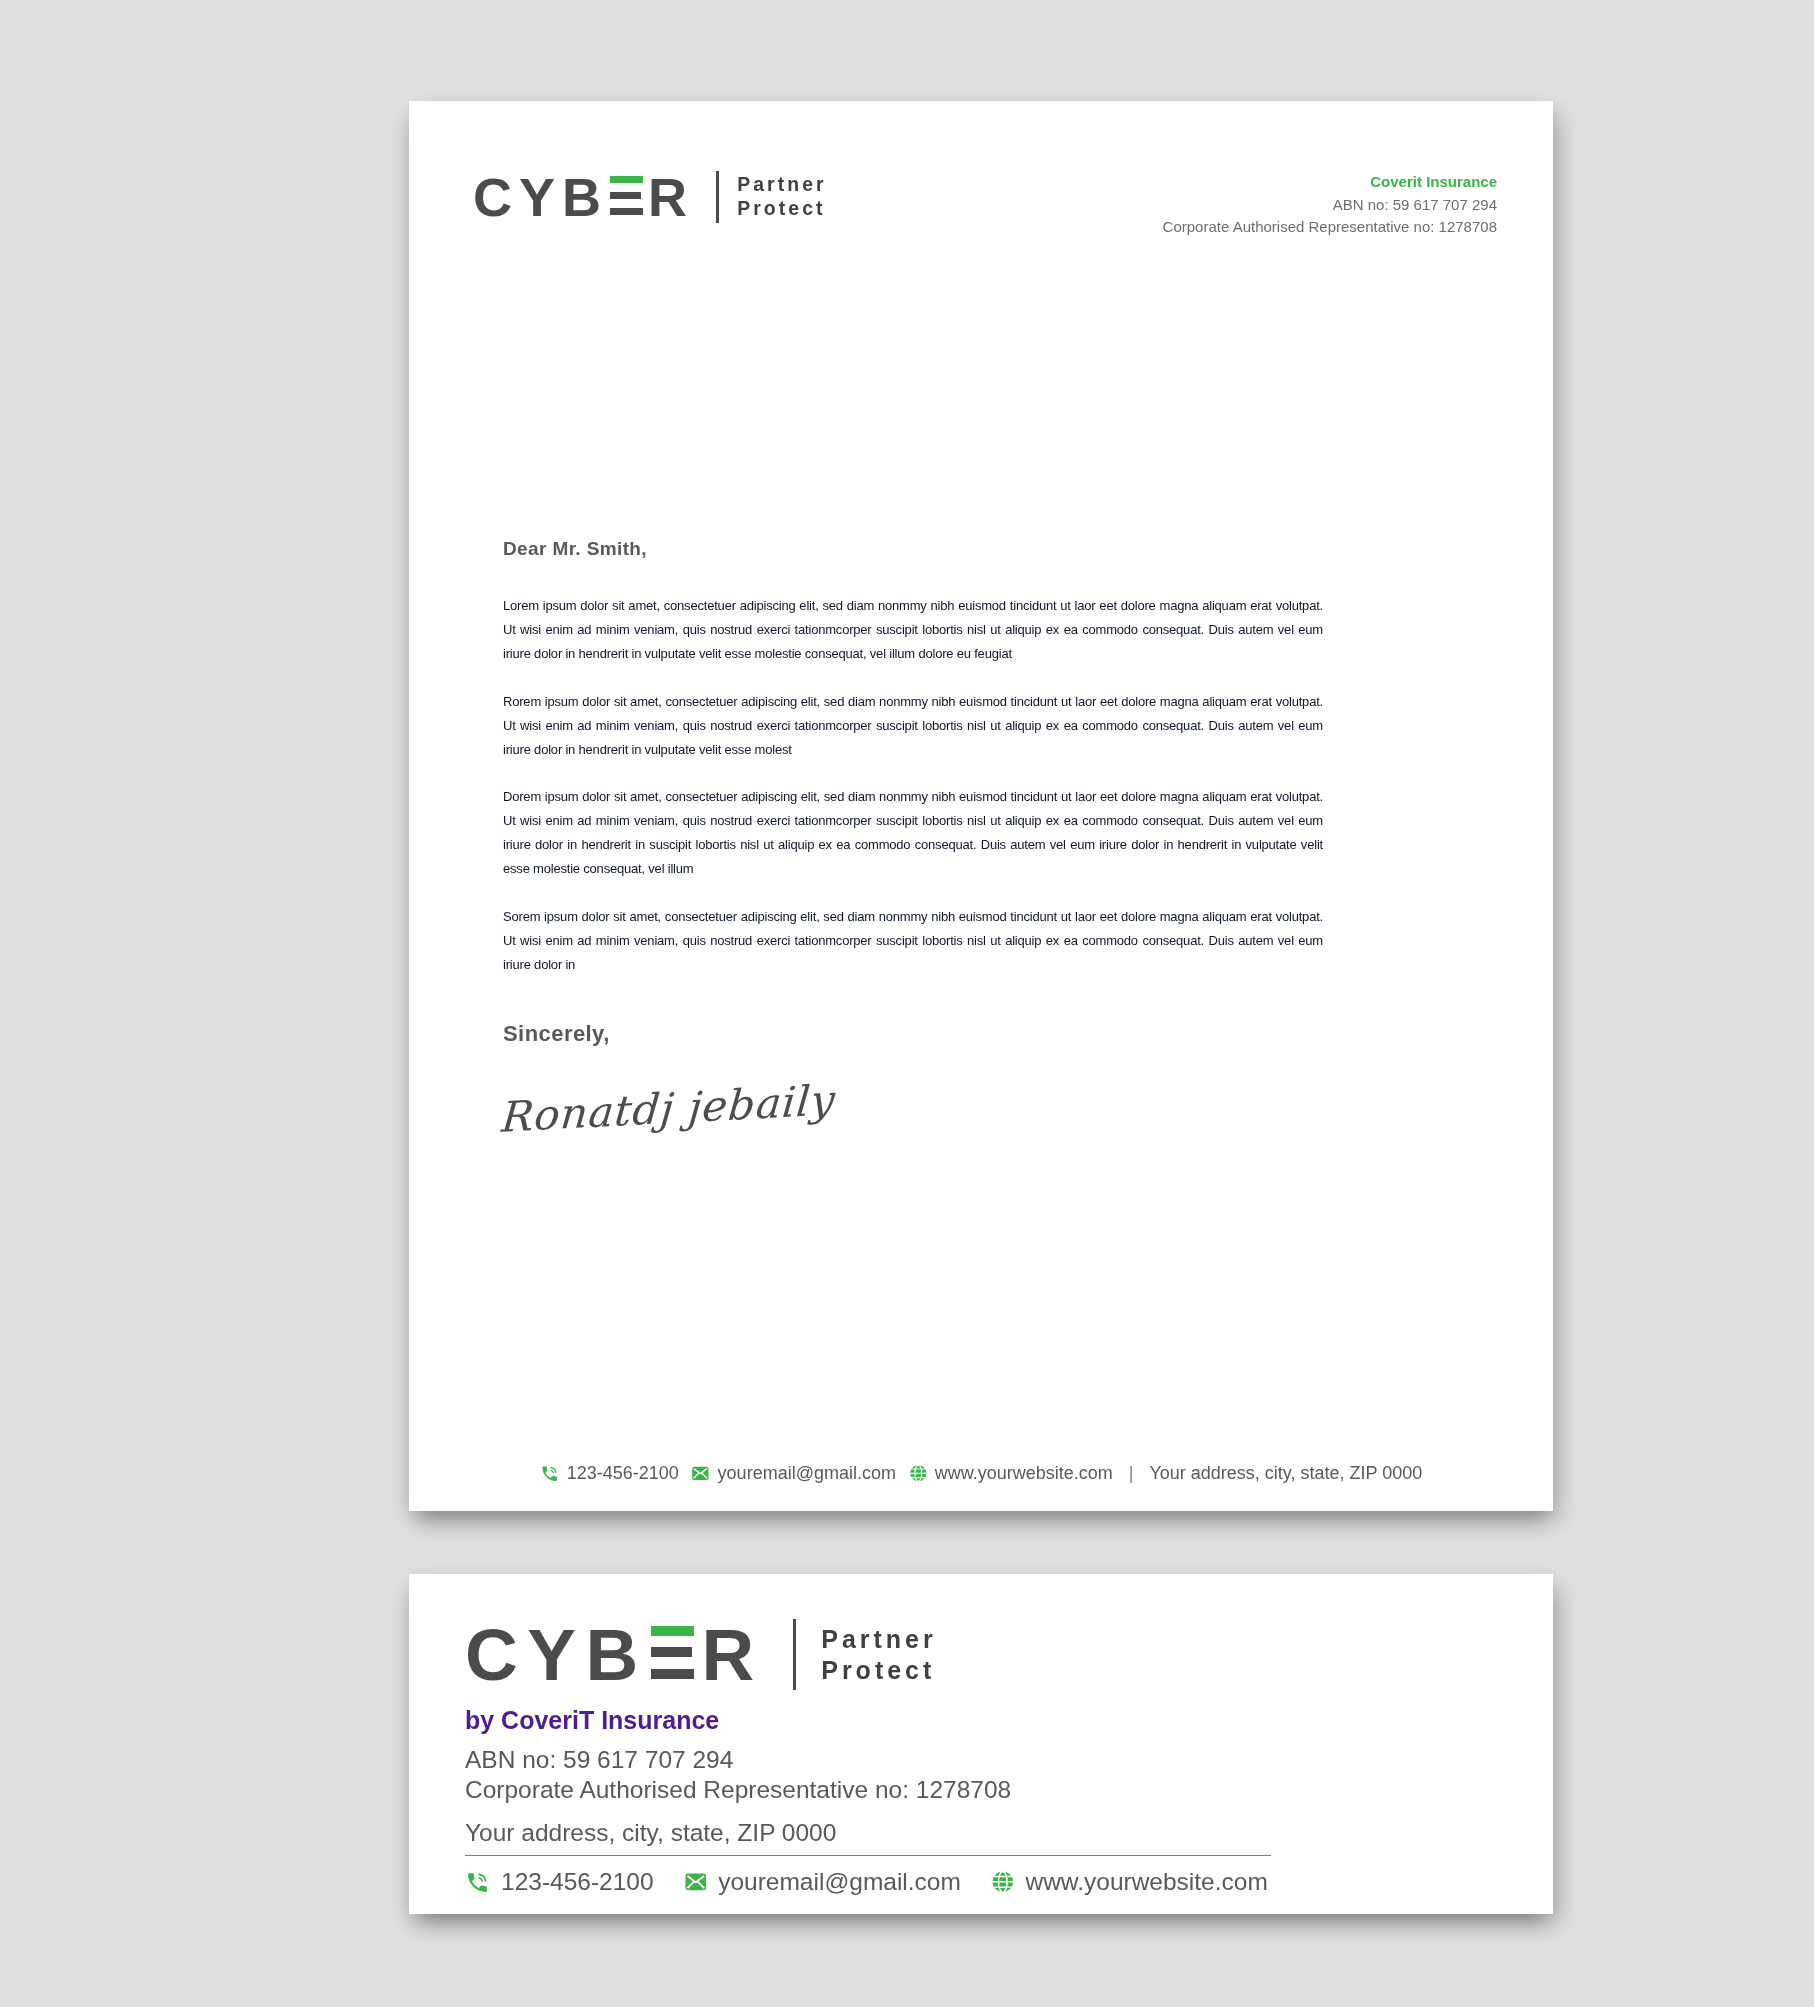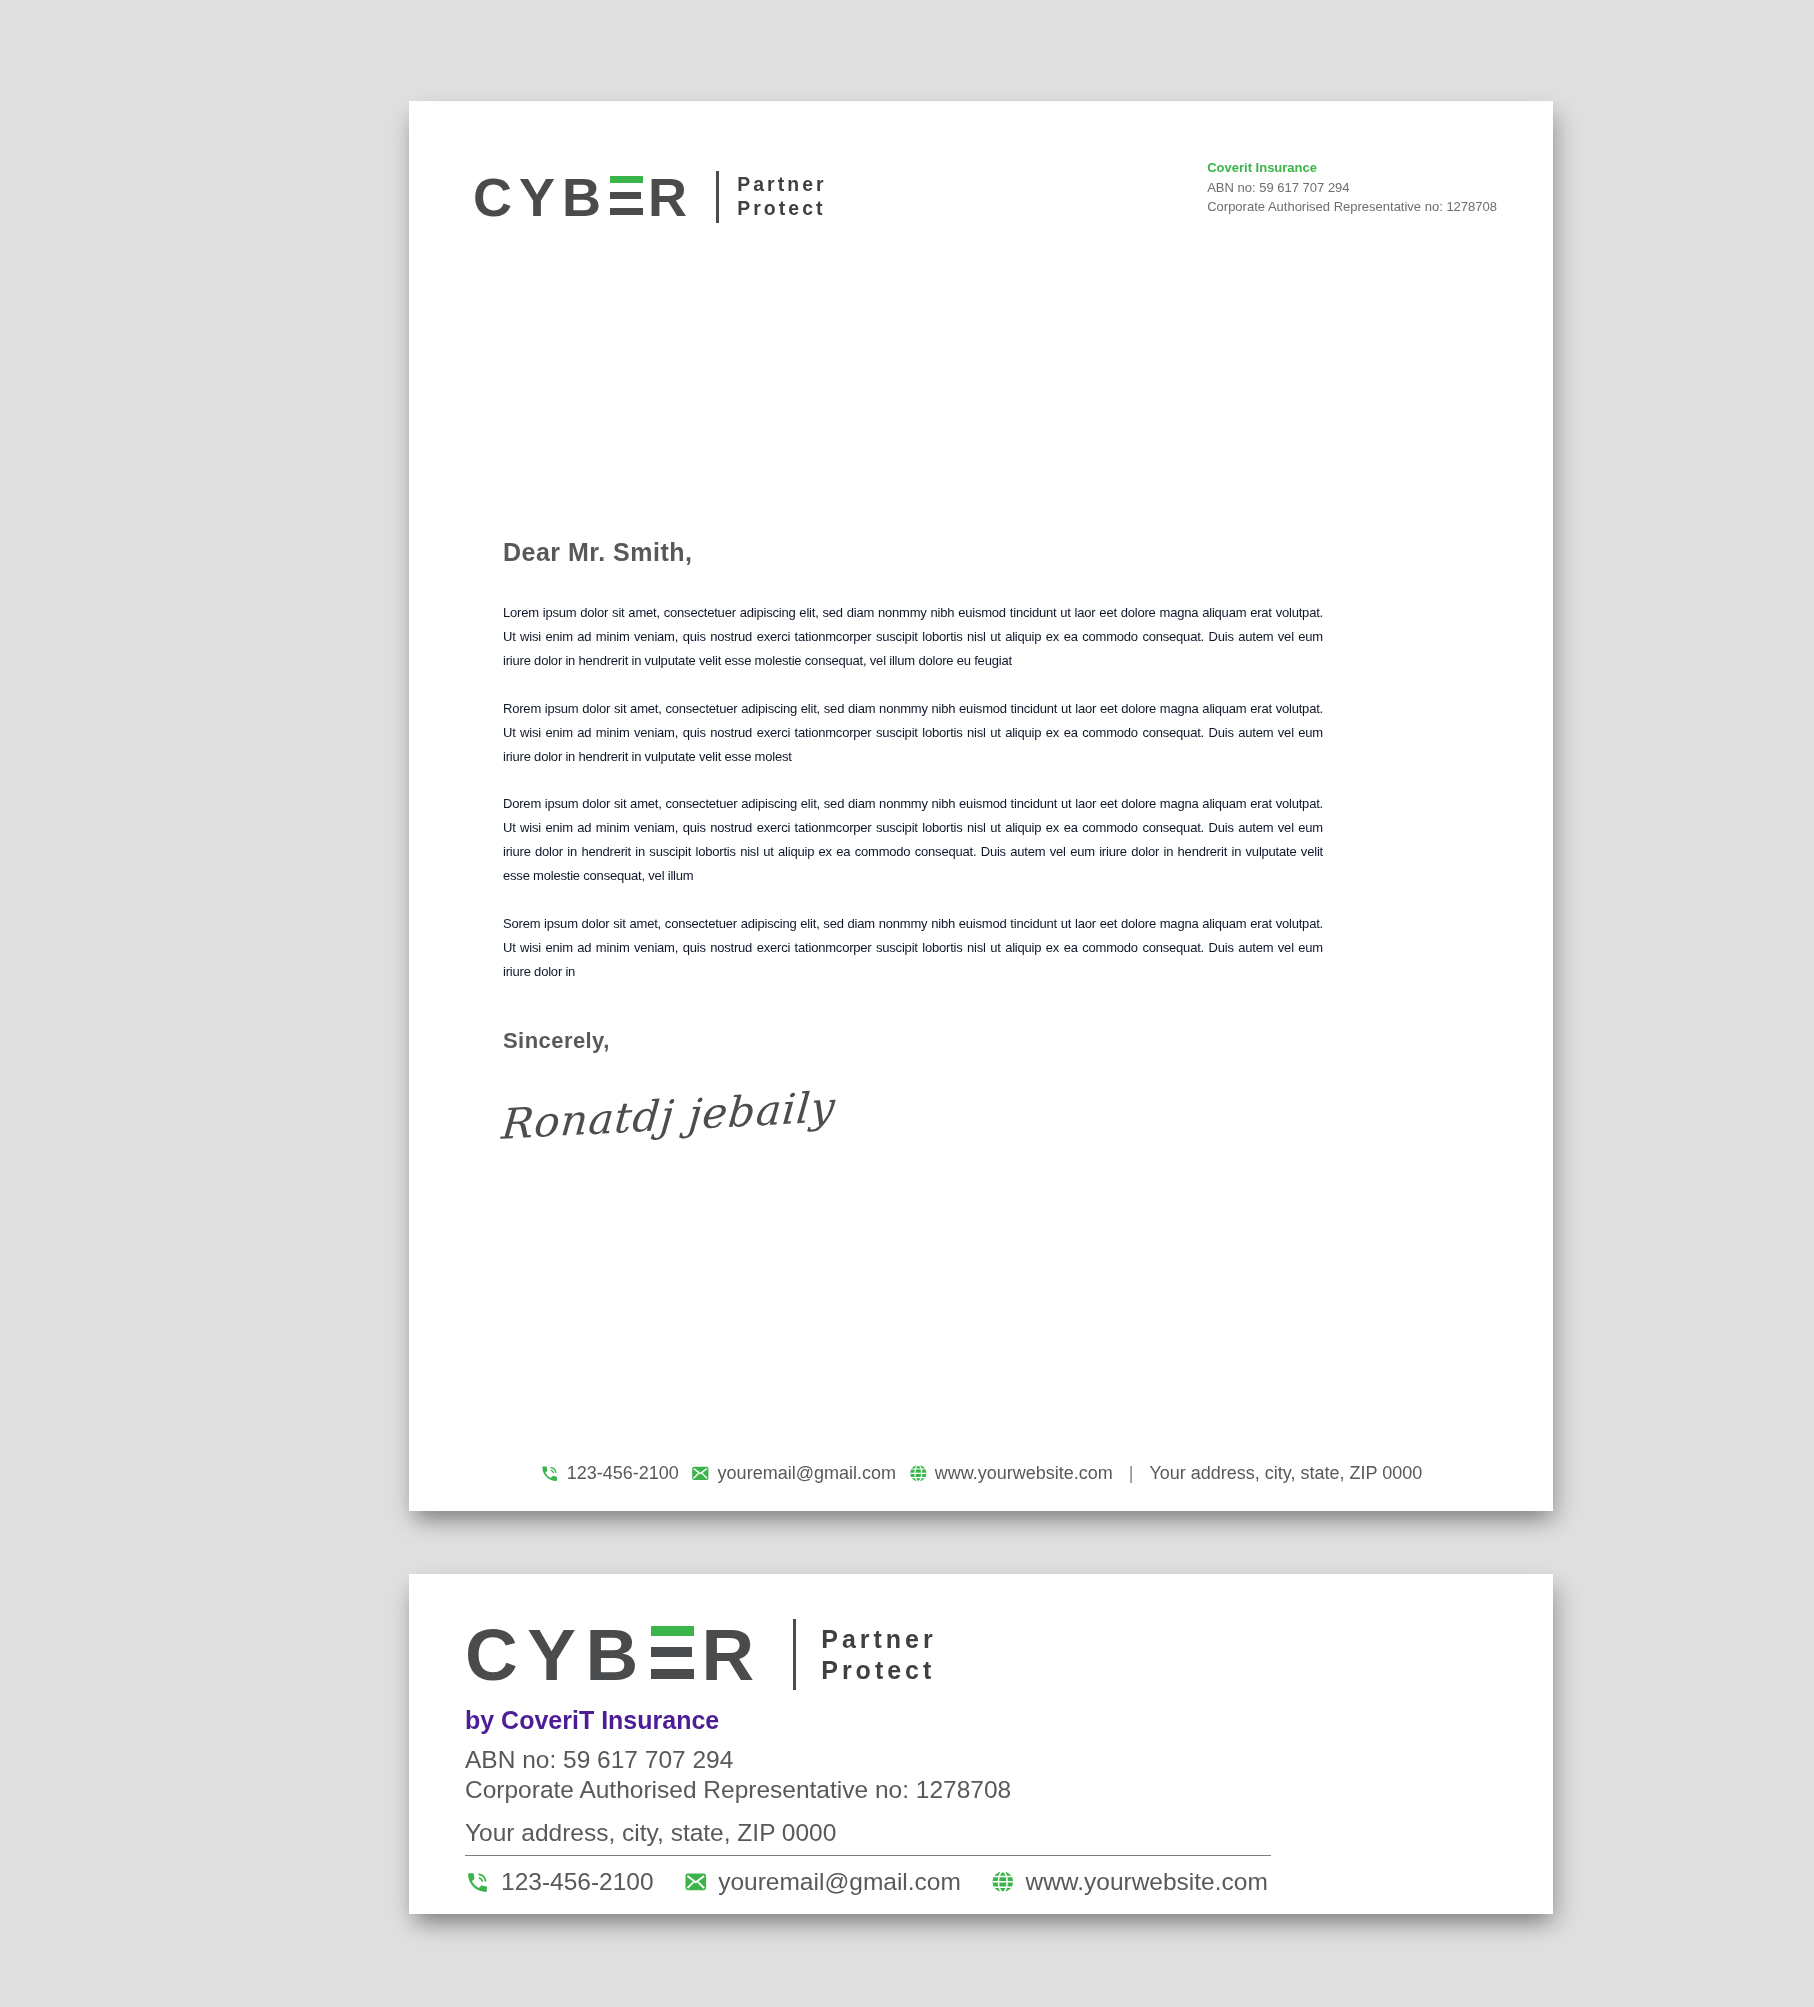--- a/index.html
+++ b/index.html
@@ -34,28 +34,28 @@
   .logo-sm .logo-divider{width:2.5px;height:52px;margin:0 18.6px 0 22px;}
   .logo-sm .logo-tag{font-size:19.4px;}
 
   .logo-lg .logo-word{font-size:73px;}
   .logo-lg .logo-divider{width:3.4px;height:71px;margin:0 25px 0 29px;}
   .logo-lg .logo-tag{font-size:25px;}
 
   
   .letter-header-logo{position:absolute;left:64px;top:69px;}
   .letter-header-right{
-    position:absolute;right:56px;top:57px;
-    font-size:13px;line-height:1.5;color:#6d6e71;
+    position:absolute;right:56px;top:70px;text-align:right;
+    font-size:15px;line-height:1.5;color:#6d6e71;
   }
   .letter-header-right .company{color:#3bb54a;font-weight:bold;}
 
   .letter-content{position:absolute;left:94px;top:437px;width:820px;}
   .salutation{
-    font-size:25px;font-weight:bold;color:#58595b;
+    font-size:19px;font-weight:bold;color:#58595b;
     letter-spacing:.02em;margin:0 0 34px 0;
   }
   .letter-content p.body-par{
     margin:0 0 23.6px 0;font-size:13px;line-height:24px;color:#0f172a;
     text-align:justify;letter-spacing:-0.2px;
   }
   .closing{font-size:22px;font-weight:bold;color:#58595b;margin:44px 0 0 0;letter-spacing:.02em;}
   .signature{
     display:inline-block;margin-top:37px;
     font-family:"DejaVu Serif", serif;font-style:italic;

